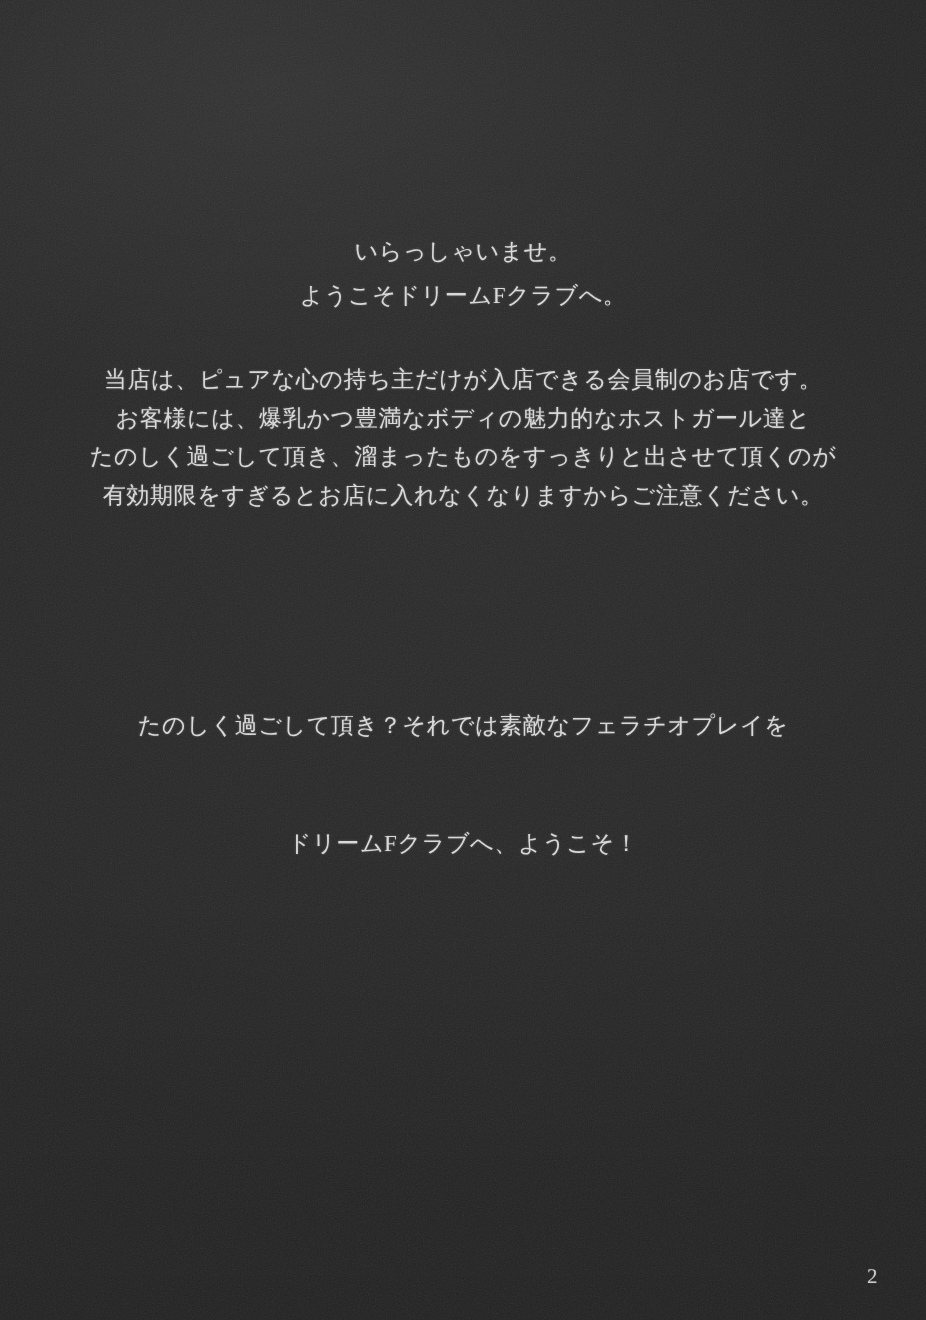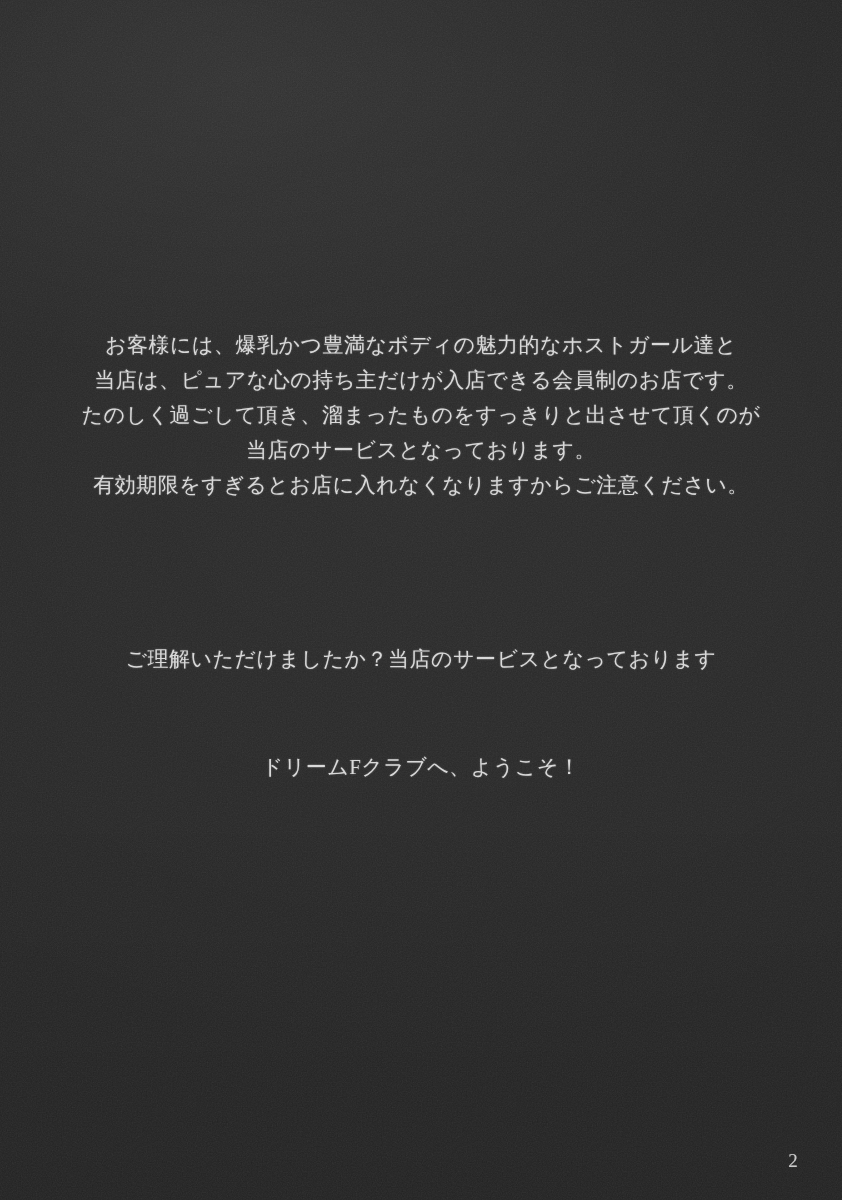--- a/index.html
+++ b/index.html
@@ -58,31 +58,34 @@
 <div class="page">
 
   <svg class="grain" xmlns="http://www.w3.org/2000/svg">
     <filter id="noiseFilter">
       <feTurbulence type="fractalNoise" baseFrequency="0.8" numOctaves="2" stitchTiles="stitch"></feTurbulence>
       <feColorMatrix type="saturate" values="0"></feColorMatrix>
     </filter>
     <rect width="100%" height="100%" filter="url(#noiseFilter)"></rect>
   </svg>
 
+  <div class="text-block greeting-block">
+    <div>いらっしゃいませ。</div>
+    <div>ようこそドリームFクラブへ。</div>
+  </div>
 
   <div class="text-block body-block">
+    <div>当店は、ピュアな心の持ち主だけが入店できる会員制のお店です。</div>
     <div>お客様には、爆乳かつ豊満なボディの魅力的なホストガール達と</div>
-    <div>当店は、ピュアな心の持ち主だけが入店できる会員制のお店です。</div>
     <div>たのしく過ごして頂き、溜まったものをすっきりと出させて頂くのが</div>
-    <div>当店のサービスとなっております。</div>
     <div>有効期限をすぎるとお店に入れなくなりますからご注意ください。</div>
   </div>
 
   <div class="text-block closing-block">
-    <div>ご理解いただけましたか？当店のサービスとなっております</div>
+    <div>たのしく過ごして頂き？それでは素敵なフェラチオプレイを</div>
   </div>
 
   <div class="text-block welcome-block">
     <div>ドリームFクラブへ、ようこそ！</div>
   </div>
 
   <div class="page-number">2</div>
 
 </div>
 

